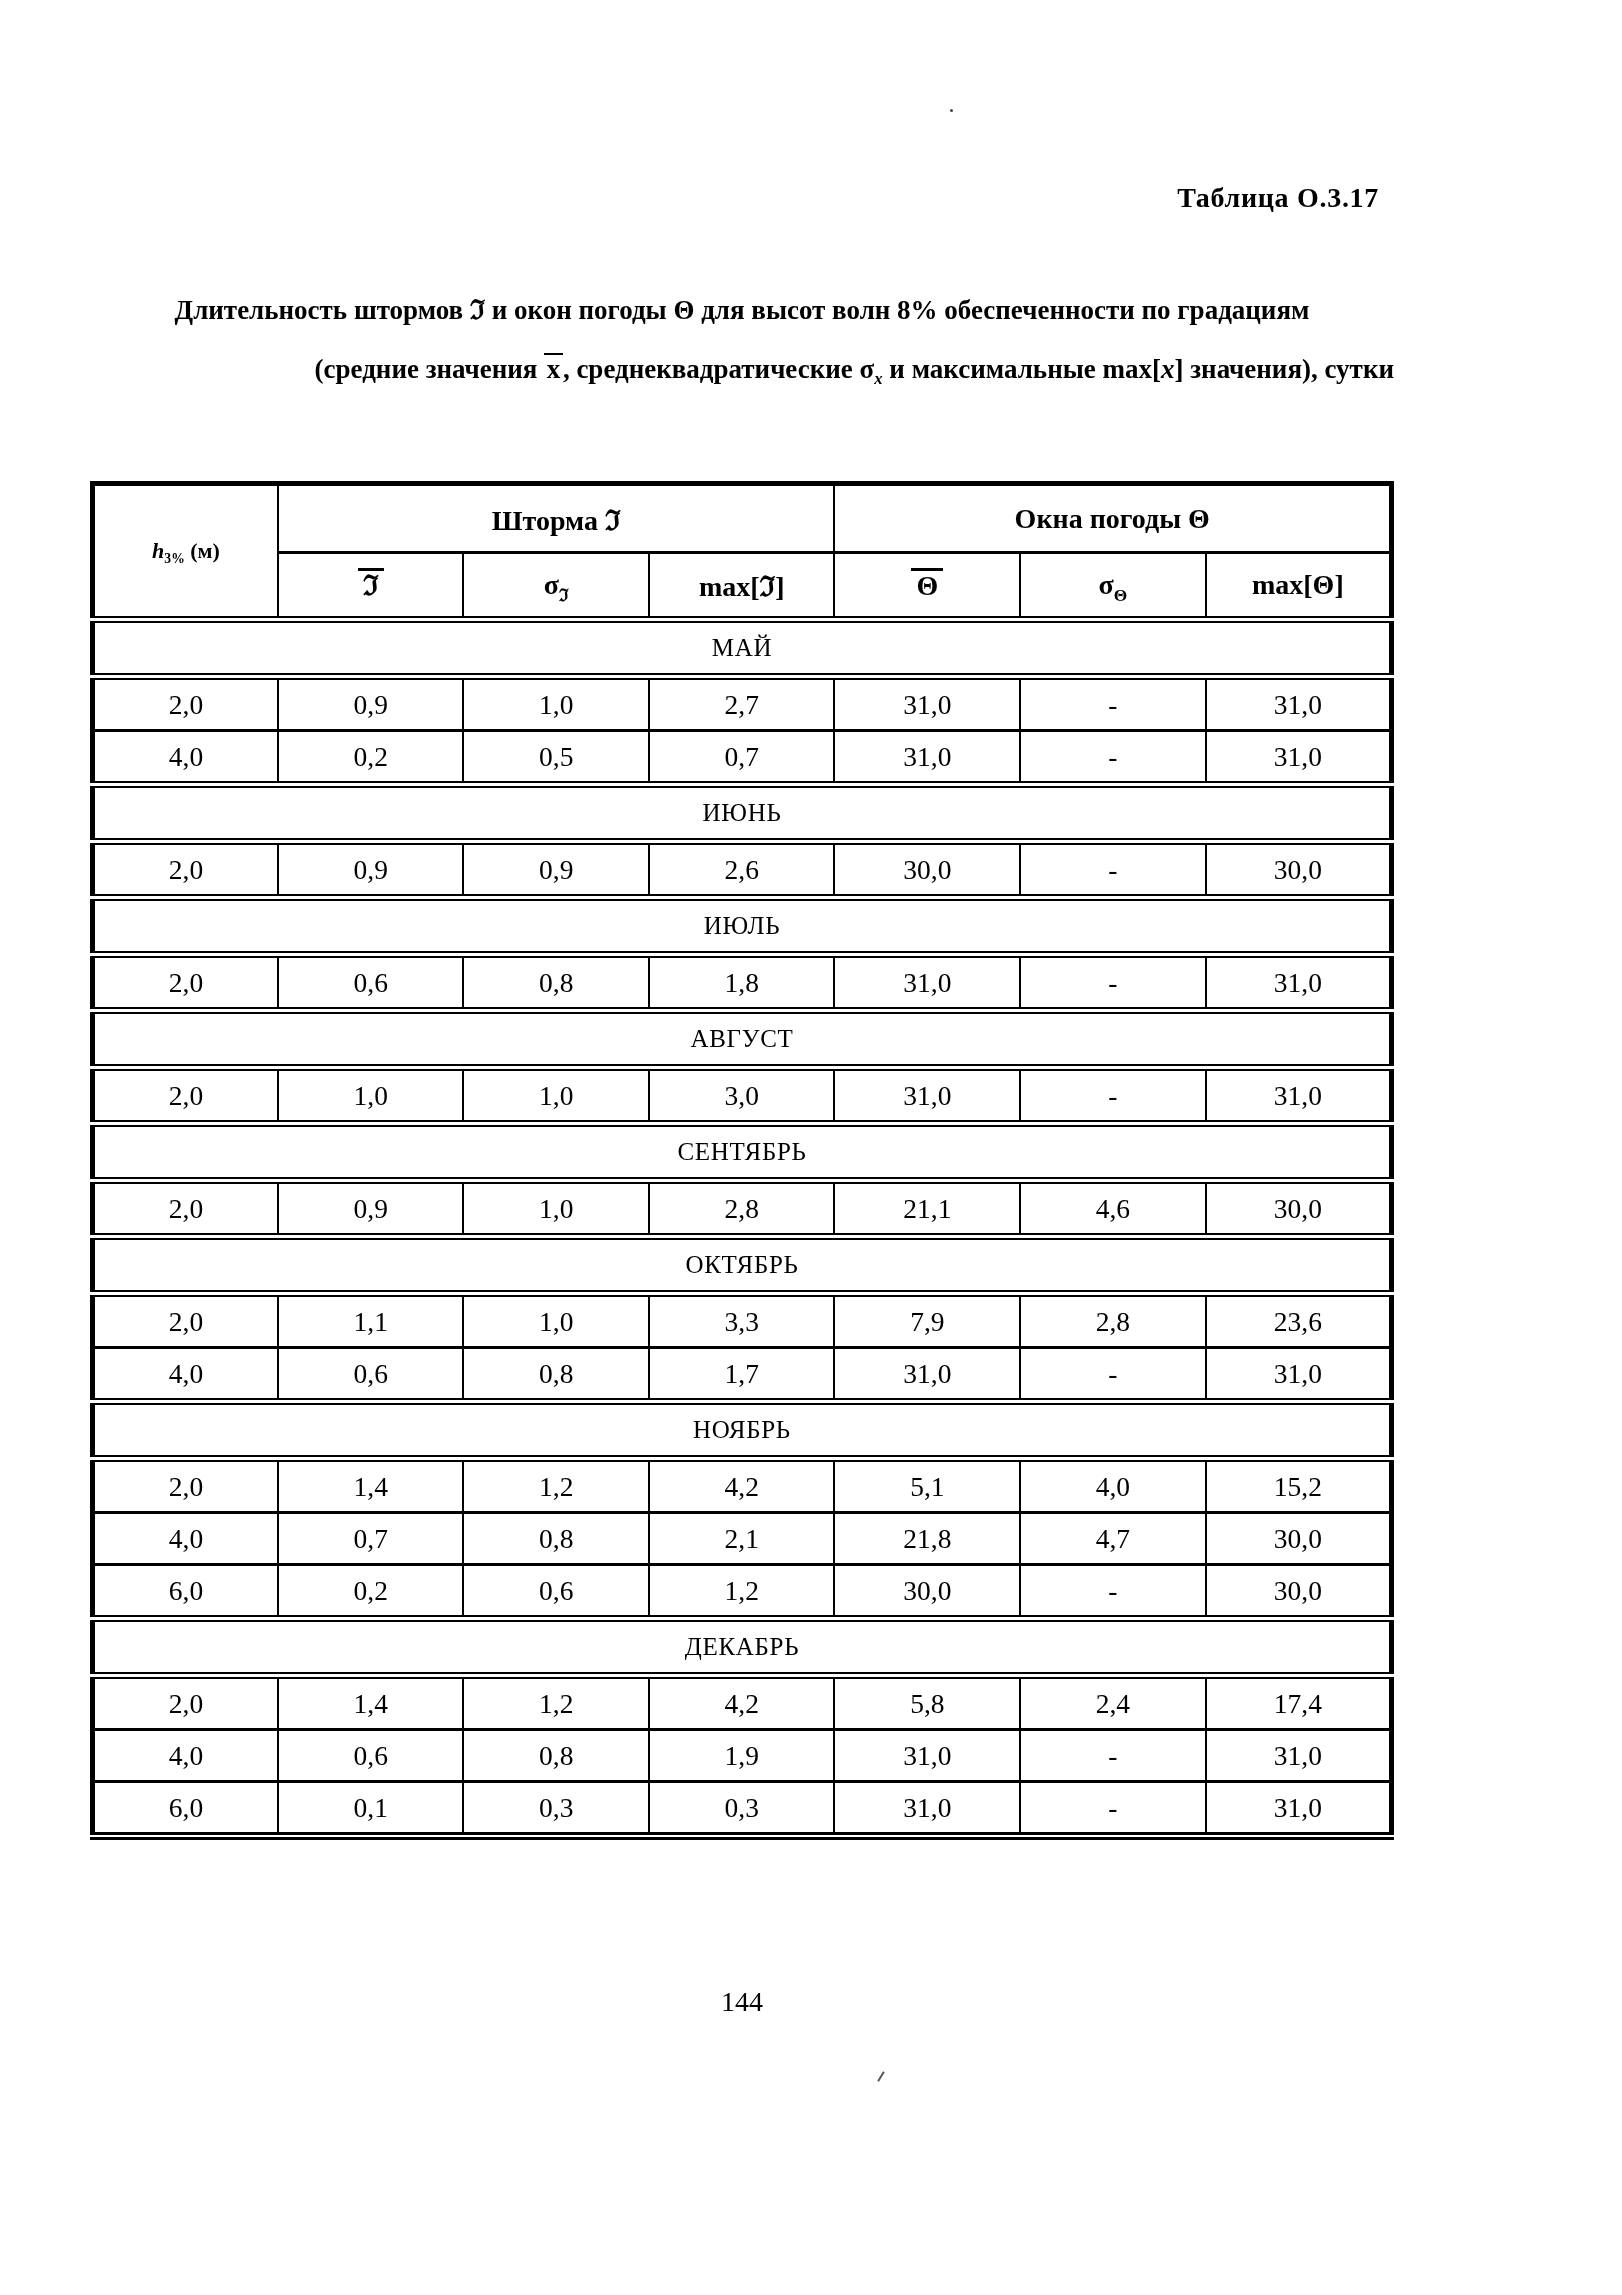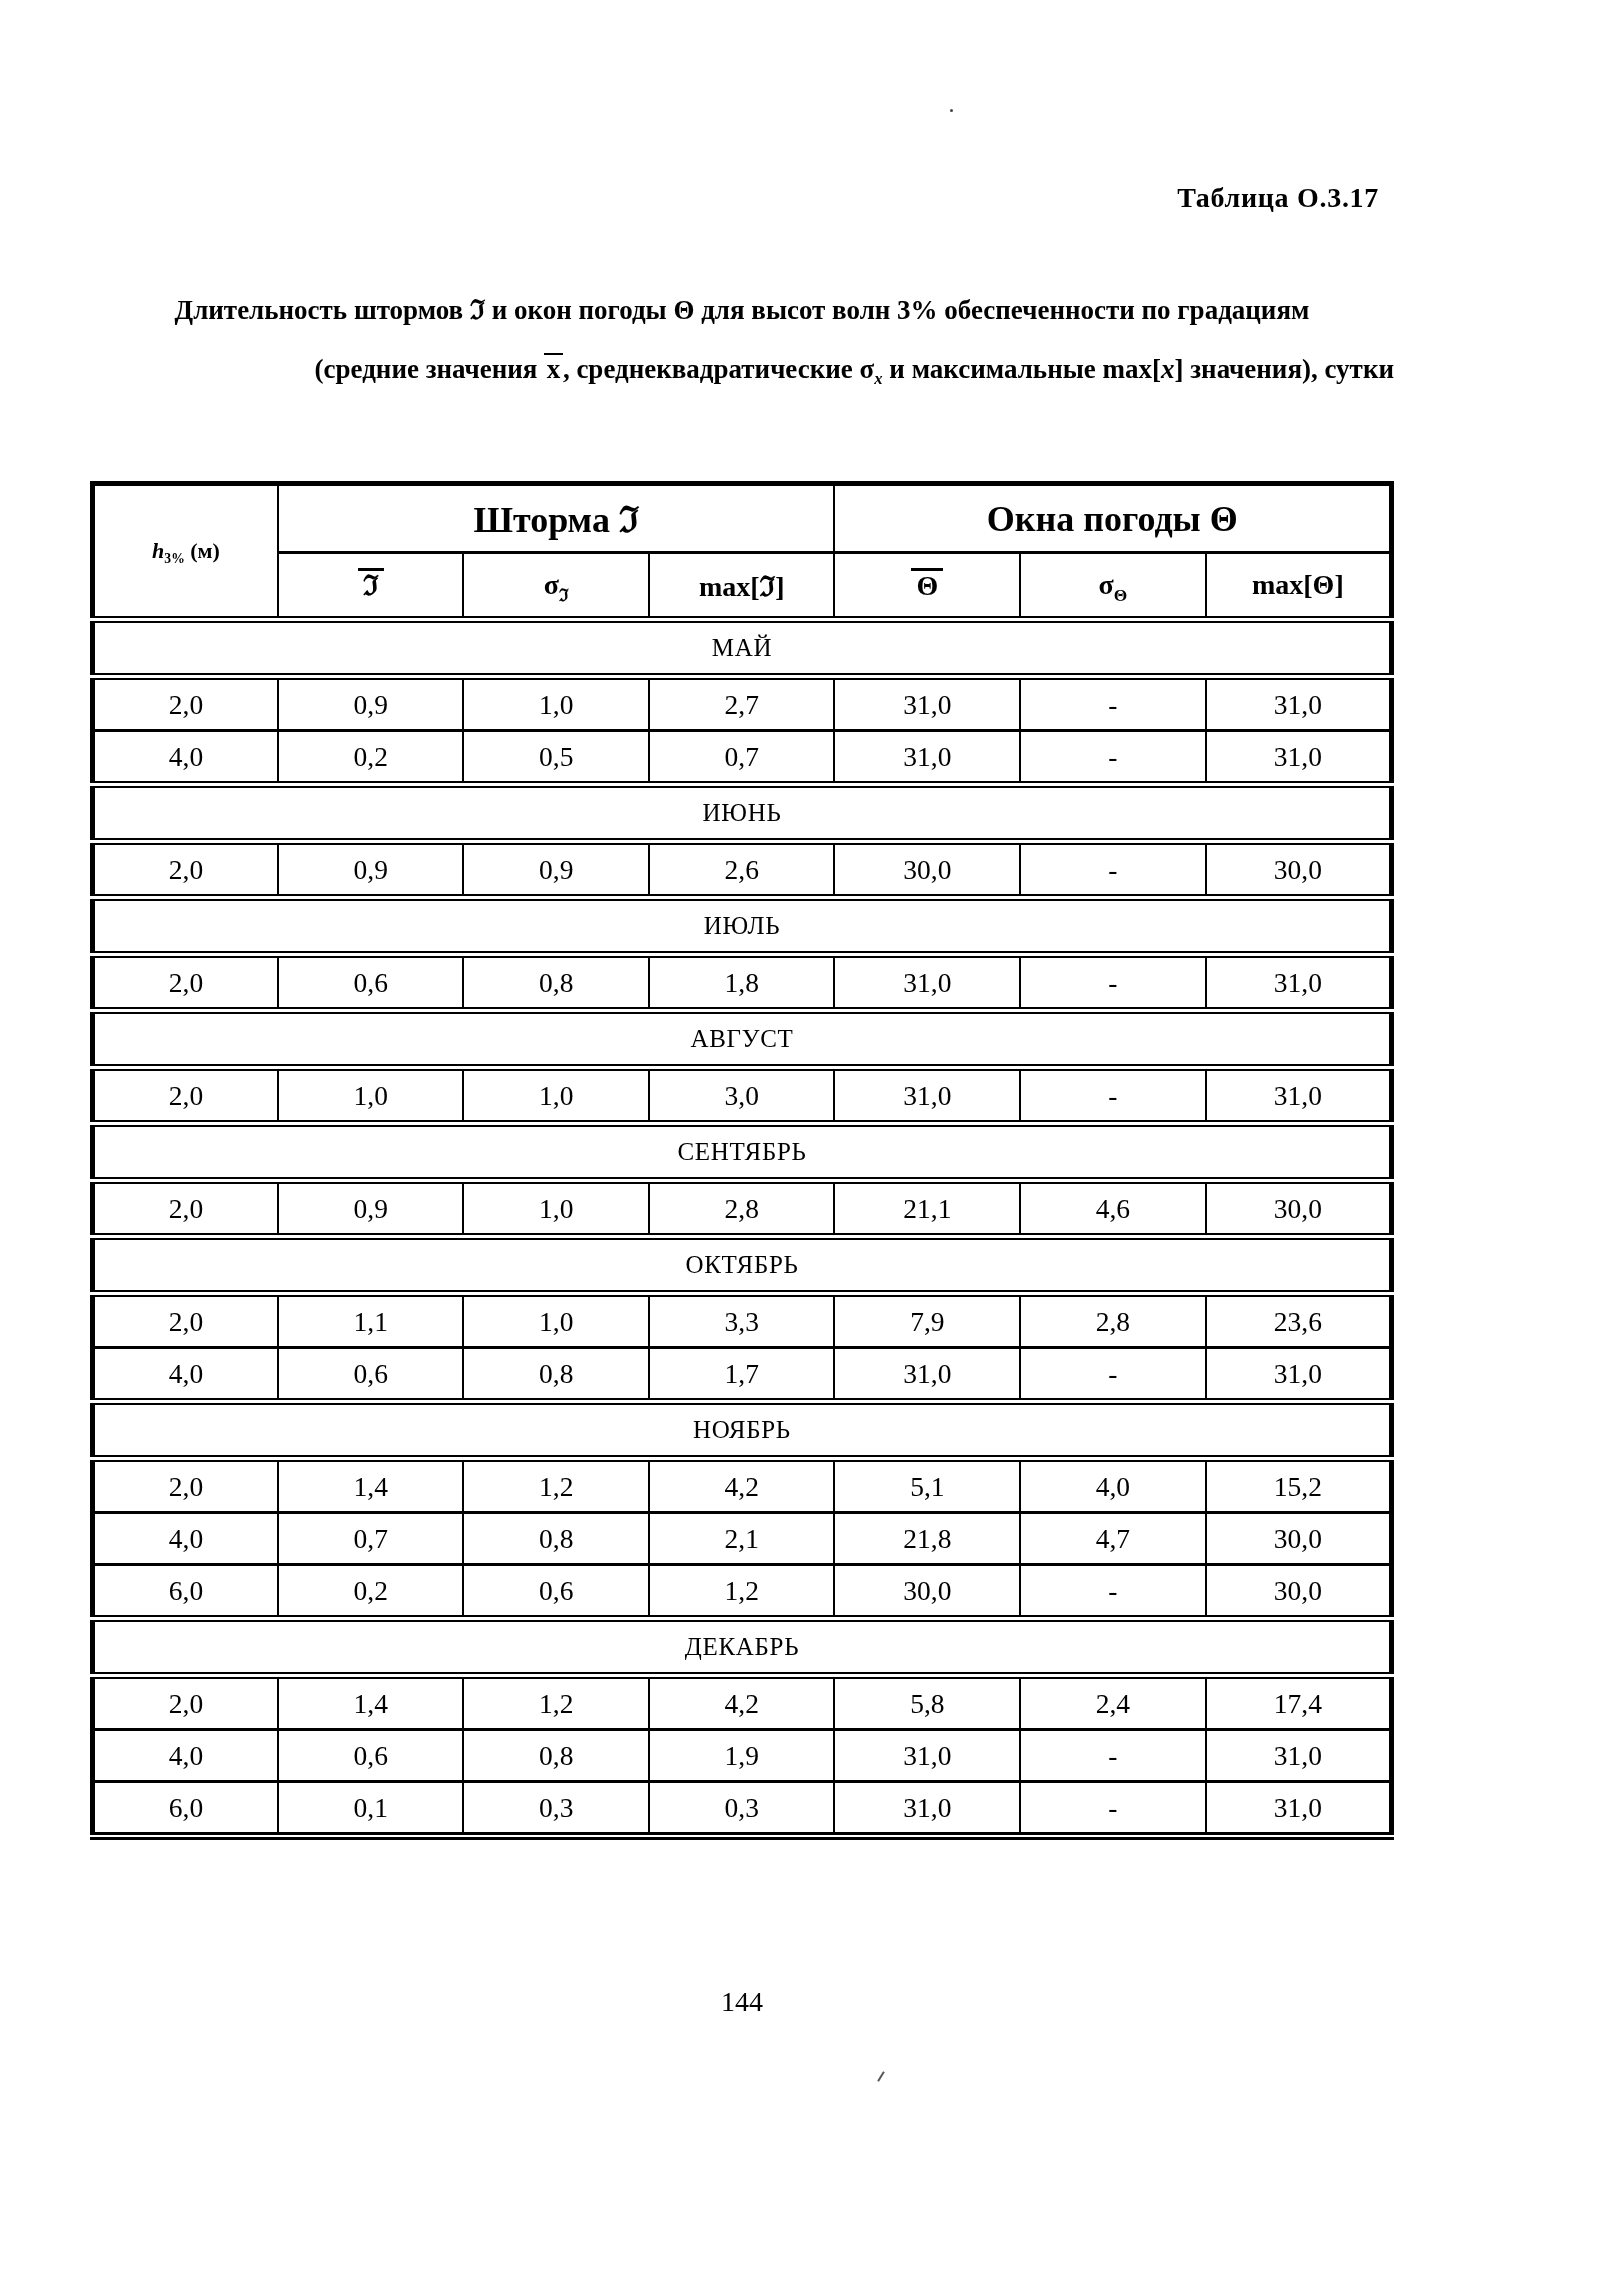--- a/index.html
+++ b/index.html
@@ -65,21 +65,21 @@
     padding:0;
     overflow:hidden;
   }
   .corner-cell{
     font-size:22px;
     font-weight:bold;
     border-bottom:7.2px double #000;
   }
   .group-cell{
     height:65px;
-    font-size:36px;
+    font-size:28px;
     font-weight:bold;
     border-bottom:3.9px solid #000;
   }
   .sub-cell{
     height:62px;
     font-size:28px;
     font-weight:bold;
     border-bottom:7.2px double #000;
   }
   .month-cell{
@@ -119,21 +119,21 @@
   }
 </style>
 </head>
 <body>
 
 <div class="page">
 
   <div class="table-number">Таблица О.3.17</div>
 
   <div class="heading">
-    <div class="hline1">Длительность штормов ℑ и окон погоды Θ для высот волн 3% обеспеченности по градациям</div>
+    <div class="hline1">Длительность штормов ℑ и окон погоды Θ для высот волн 8% обеспеченности по градациям</div>
     <div class="hline2">
       <span>(средние значения </span><span class="obar-small">x</span><span>, среднеквадратические </span><span>σ</span><sub class="ital">x</sub><span> и максимальные max[</span><span class="ital">x</span><span>] значения), сутки</span>
     </div>
   </div>
 
   <table class="tbl">
     <colgroup>
       <col style="width:14.28%">
         <col style="width:14.28%">
         <col style="width:14.28%">

